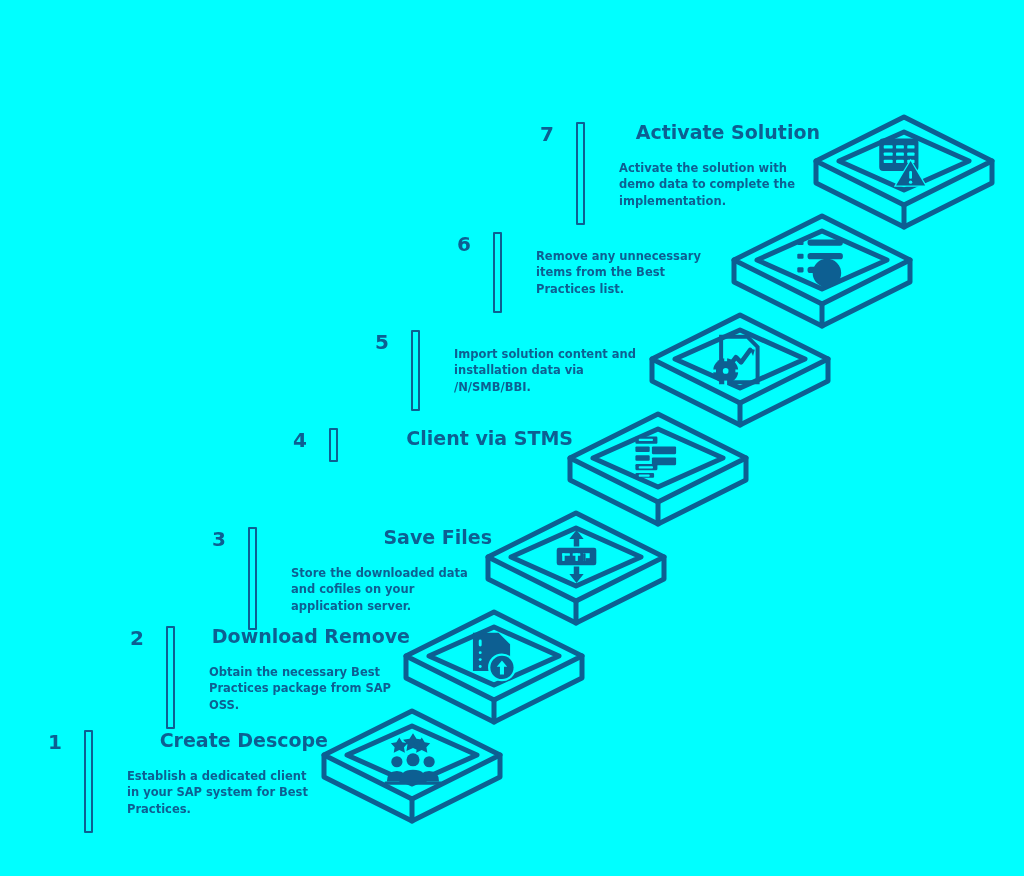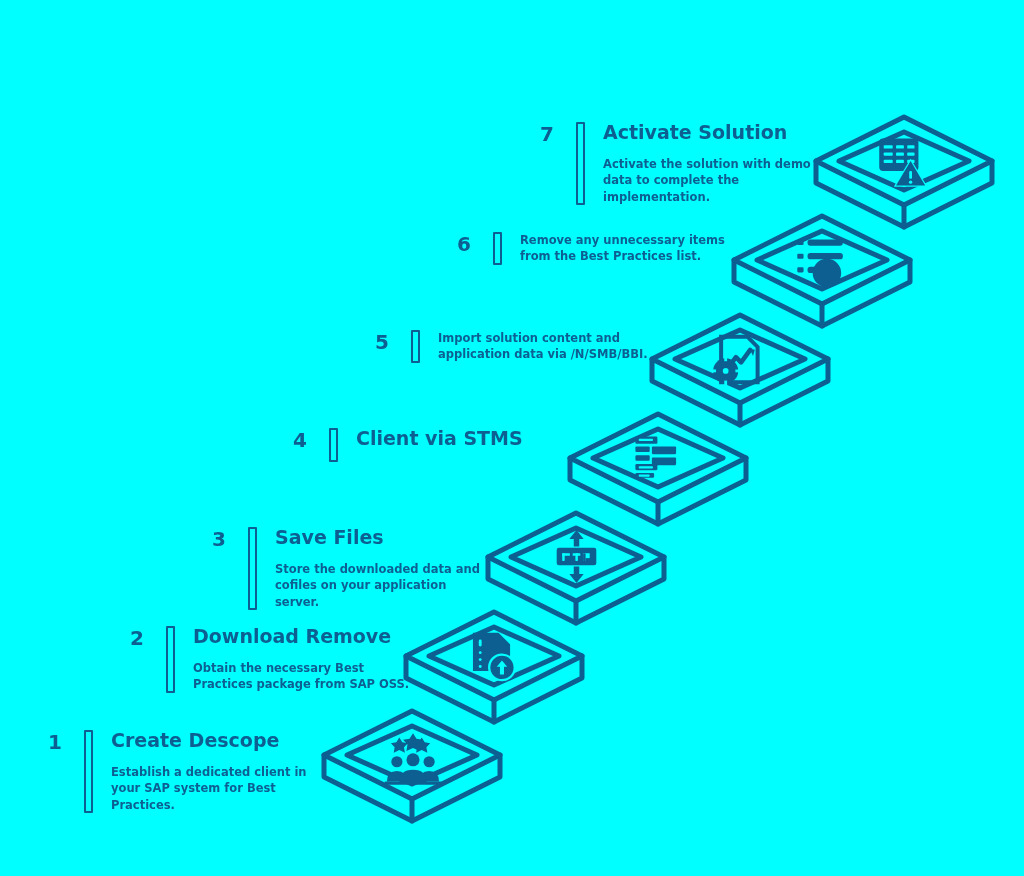--- a/index.html
+++ b/index.html
@@ -62,27 +62,28 @@
     flex: 1 1 auto;
     min-width: 0;
   }
   .step-title {
     color: #0d5f92;
     font-size: 19px;
     font-weight: bold;
     line-height: 1.15;
     margin: 0 0 12px 0;
     white-space: nowrap;
+    text-align: right;
   }
   .step-desc {
     color: #0d5f92;
     font-size: 11.5px;
     font-weight: bold;
     line-height: 1.42;
-    margin: 0;
+    margin: 16px;
   }
 
   
   .s1 { left: 28px;  top: 730px; width: 300px; }
   .s2 { left: 110px; top: 626px; width: 300px; }
   .s3 { left: 192px; top: 527px; width: 300px; }
   .s4 { left: 273px; top: 428px; width: 300px; }
   .s5 { left: 355px; top: 330px; width: 300px; }
   .s6 { left: 437px; top: 232px; width: 300px; }
   .s7 { left: 520px; top: 122px; width: 300px; }
@@ -280,21 +281,21 @@
     <div class="step-bar"></div>
     <div class="step-body">
       <div class="step-desc">Remove any unnecessary items from the Best Practices list.</div>
     </div>
   </div>
 
   <div class="step-text s5">
     <div class="step-num">5</div>
     <div class="step-bar"></div>
     <div class="step-body">
-      <div class="step-desc">Import solution content and application data via /N/SMB/BBI.</div>
+      <div class="step-desc">Import solution content and installation data via /N/SMB/BBI.</div>
     </div>
   </div>
 
   <div class="step-text s4">
     <div class="step-num">4</div>
     <div class="step-bar"></div>
     <div class="step-body">
       <div class="step-title">Client via STMS</div>
     </div>
   </div>

